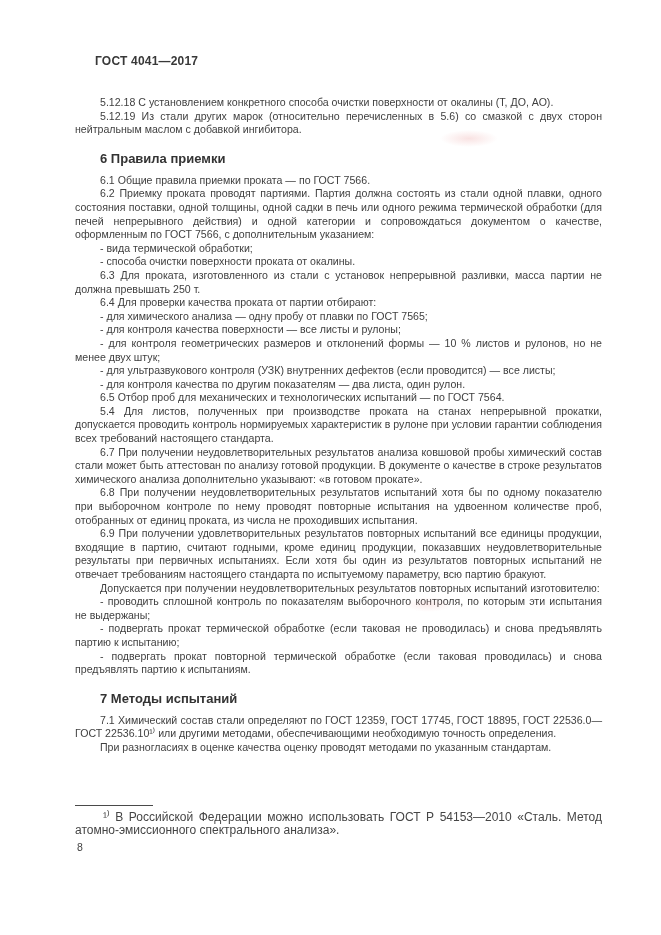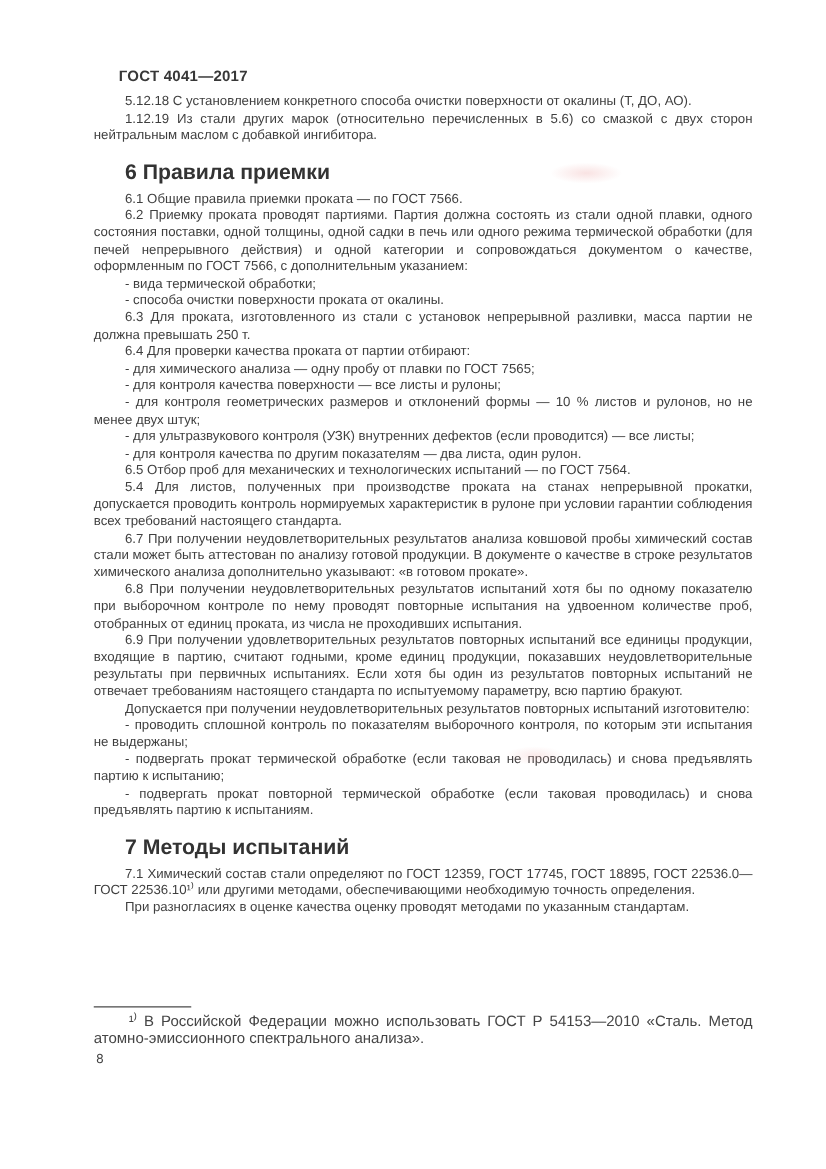--- a/index.html
+++ b/index.html
@@ -21,33 +21,33 @@
     top: 54px;
     font-size: 12px;
     font-weight: bold;
     color: #383838;
     letter-spacing: 0.2px;
     padding-left: 20px;
   }
   #document-body {
     position: absolute;
     left: 75px;
-    top: 75px;
+    top: 96px;
     width: 527px;
     font-size: 10.6px;
     line-height: 13.6px;
     text-align: justify;
   }
   .para {
     margin: 0;
     text-indent: 25px;
   }
   .heading {
     font-weight: bold;
-    font-size: 17px;
+    font-size: 13px;
     line-height: 17px;
     color: #333333;
     margin: 13px 0 7px 0;
     text-indent: 25px;
     text-align: left;
   }
   .footnote-block {
     position: absolute;
     left: 75px;
     top: 805px;
@@ -88,21 +88,21 @@
     background: radial-gradient(ellipse at center, rgba(235,160,160,0.22), rgba(235,160,160,0) 70%);
   }
 </style>
 </head>
 <body>
 
 <div class="doc-header">ГОСТ 4041—2017</div>
 
 <div id="document-body">
     <div class="para">5.12.18 С установлением конкретного способа очистки поверхности от окалины (Т, ДО, АО).</div>
-    <div class="para">1.12.19 Из стали других марок (относительно перечисленных в 5.6) со смазкой с двух сторон нейтральным маслом с добавкой ингибитора.</div>
+    <div class="para">5.12.19 Из стали других марок (относительно перечисленных в 5.6) со смазкой с двух сторон нейтральным маслом с добавкой ингибитора.</div>
     <div class="heading">6 Правила приемки</div>
     <div class="para">6.1 Общие правила приемки проката — по ГОСТ 7566.</div>
     <div class="para">6.2 Приемку проката проводят партиями. Партия должна состоять из стали одной плавки, одного состояния поставки, одной толщины, одной садки в печь или одного режима термической обработки (для печей непрерывного действия) и одной категории и сопровождаться документом о качестве, оформленным по ГОСТ 7566, с дополнительным указанием:</div>
     <div class="para">- вида термической обработки;</div>
     <div class="para">- способа очистки поверхности проката от окалины.</div>
     <div class="para">6.3 Для проката, изготовленного из стали с установок непрерывной разливки, масса партии не должна превышать 250 т.</div>
     <div class="para">6.4 Для проверки качества проката от партии отбирают:</div>
     <div class="para">- для химического анализа — одну пробу от плавки по ГОСТ 7565;</div>
     <div class="para">- для контроля качества поверхности — все листы и рулоны;</div>
     <div class="para">- для контроля геометрических размеров и отклонений формы — 10 % листов и рулонов, но не менее двух штук;</div>

